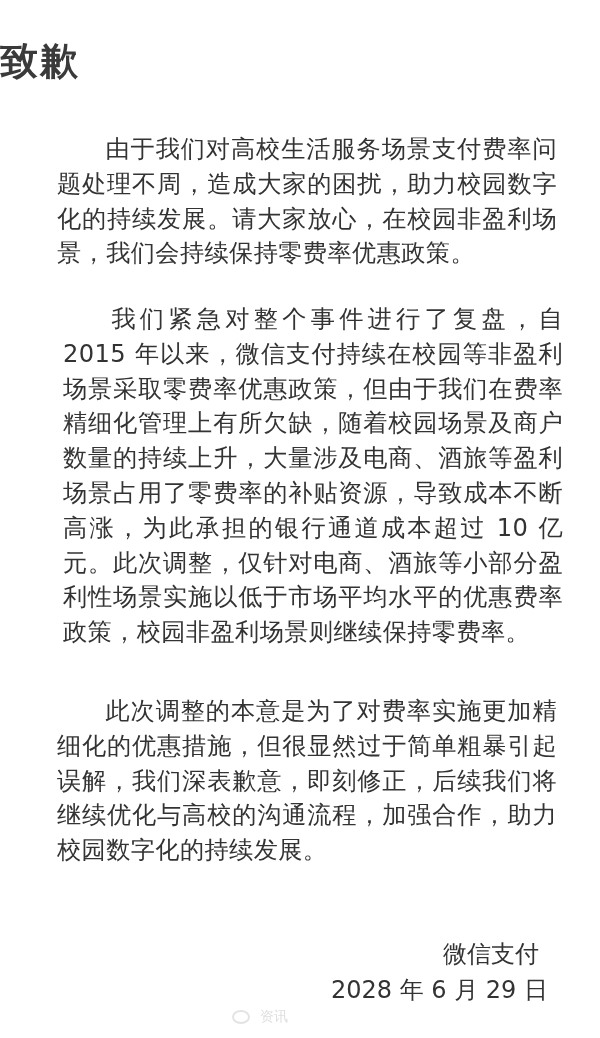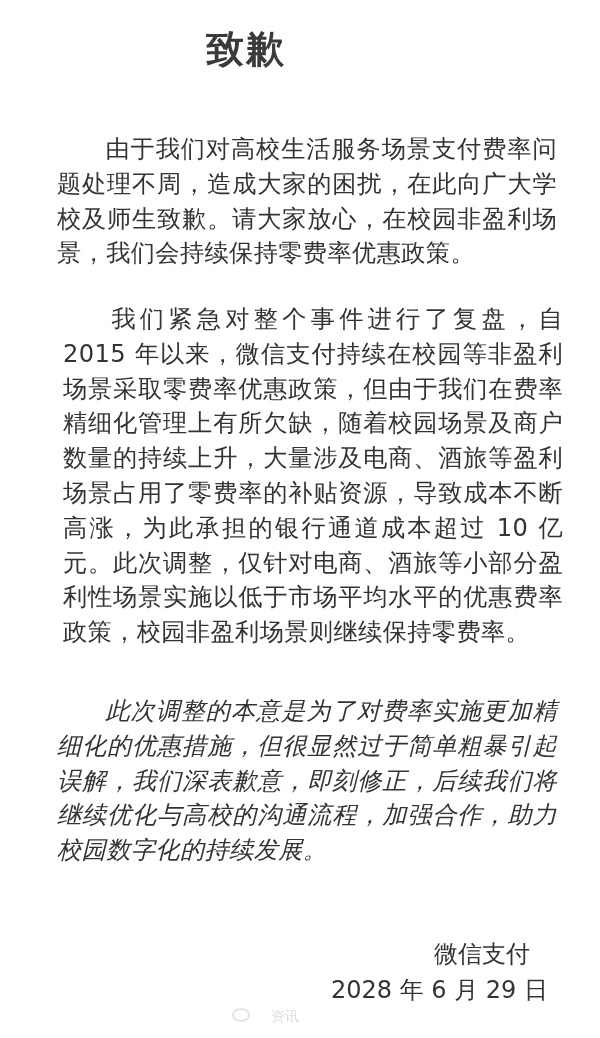--- a/index.html
+++ b/index.html
@@ -10,80 +10,80 @@
     body {
       width: 600px;
       height: 1038px;
       position: relative;
       overflow: hidden;
       font-family: "DejaVu Sans", "Liberation Sans", sans-serif;
       color: #333333;
     }
     .title {
       position: absolute;
-      top: 24px;
+      top: 36px;
       left: 0;
       width: 492px;
-      text-align: center;
       font-size: 38px;
       font-weight: bold;
       letter-spacing: 2px;
       color: #3a3a3a;
     }
     .para {
       position: absolute;
       left: 57px;
       width: 500px;
       font-size: 24.2px;
       line-height: 34.8px;
       letter-spacing: 0.4px;
       text-align: justify;
       text-indent: 2em;
       margin: 0;
       color: #333333;
     }
     #p1 { top: 132px; }
     #p2 { top: 302px; margin-left: 6px; }
-    #p3 { top: 694px; font-style: italic; }
+    #p3 { top: 694px; }
     .signature {
       position: absolute;
       right: 52px;
       text-align: right;
       font-size: 24px;
       color: #333333;
     }
-    #sig-org { top: 938px; right: 70px; }
+    #sig-org { top: 938px; right: 61px; }
     #sig-date { top: 974px; }
     .watermark {
       position: absolute;
       left: 232px;
       top: 1008px;
       display: flex;
-      gap: 21px;
+      align-items: center;
+      gap: 10px;
       opacity: 0.35;
       filter: blur(0.6px);
     }
     .watermark .logo {
       width: 18px;
       height: 14px;
       border: 2px solid #b0b0b0;
       border-radius: 50%;
       box-sizing: border-box;
     }
     .watermark .text {
       font-size: 14px;
       color: #a0a0a0;
     }
   </style>
 </head>
 <body>
 
 <div class="title">致歉</div>
 
-<p class="para" id="p1">由于我们对高校生活服务场景支付费率问题处理不周，造成大家的困扰，在此向广大学校及师生致歉。请大家放心，在校园非盈利场景，我们会持续保持零费率优惠政策。</p>
+<p class="para" id="p1">由于我们对高校生活服务场景支付费率问题处理不周，造成大家的困扰，助力校园数字化的持续发展。请大家放心，在校园非盈利场景，我们会持续保持零费率优惠政策。</p>
 <p class="para" id="p2">我们紧急对整个事件进行了复盘，自 2015 年以来，微信支付持续在校园等非盈利场景采取零费率优惠政策，但由于我们在费率精细化管理上有所欠缺，随着校园场景及商户数量的持续上升，大量涉及电商、酒旅等盈利场景占用了零费率的补贴资源，导致成本不断高涨，为此承担的银行通道成本超过 10 亿元。此次调整，仅针对电商、酒旅等小部分盈利性场景实施以低于市场平均水平的优惠费率政策，校园非盈利场景则继续保持零费率。</p>
 <p class="para" id="p3">此次调整的本意是为了对费率实施更加精细化的优惠措施，但很显然过于简单粗暴引起误解，我们深表歉意，即刻修正，后续我们将继续优化与高校的沟通流程，加强合作，助力校园数字化的持续发展。</p>
 
 <div class="signature" id="sig-org">微信支付</div>
 <div class="signature" id="sig-date">2028 年 6 月 29 日</div>
 
 <div class="watermark">
   <span class="logo"></span>
   <span class="text">资讯</span>
 </div>

